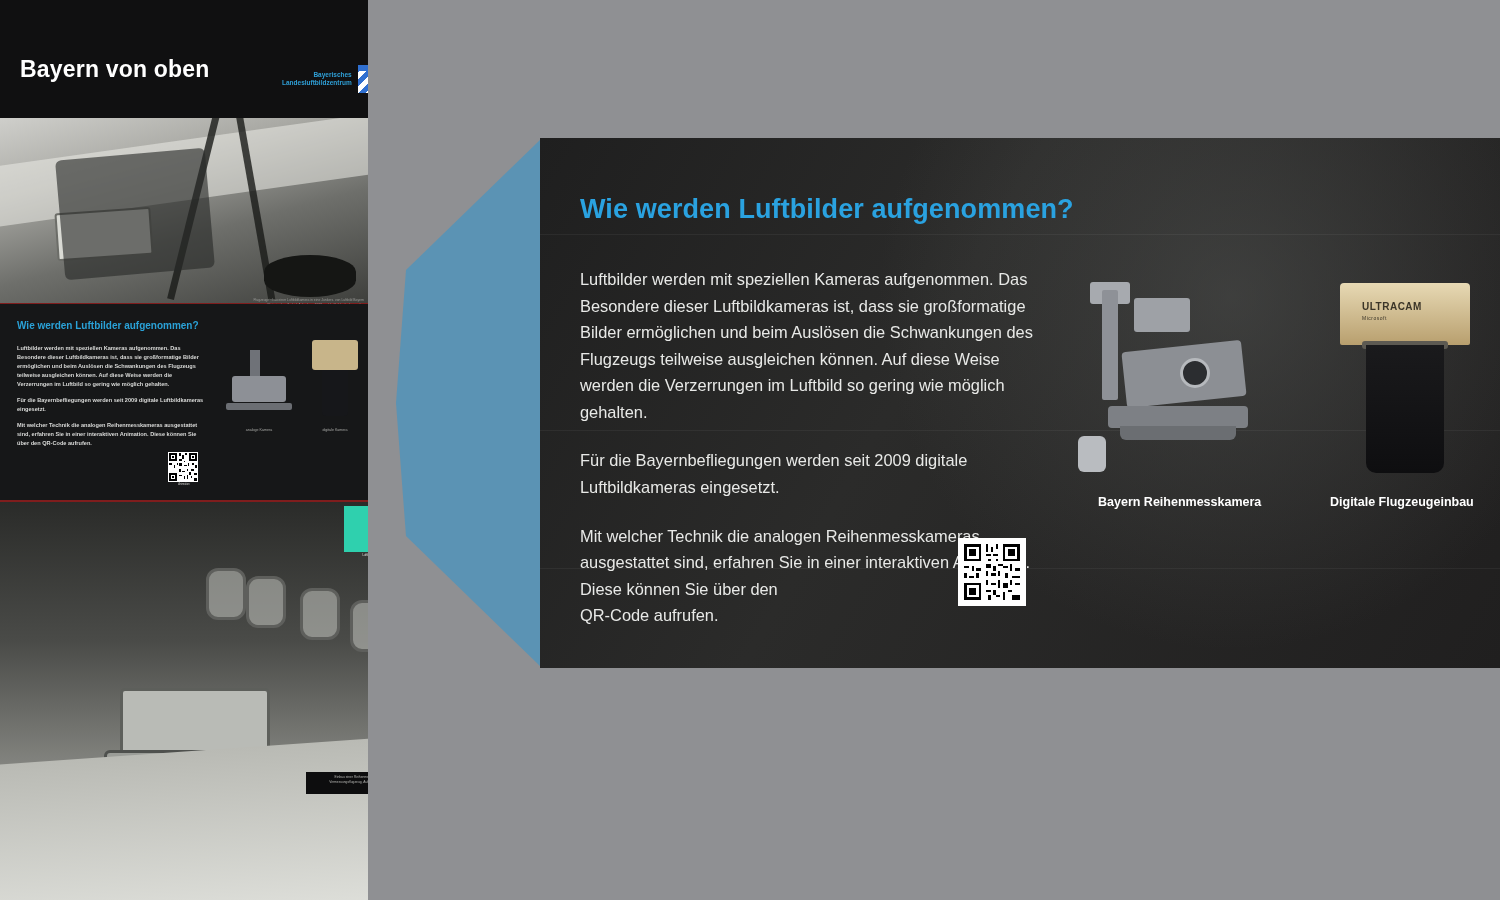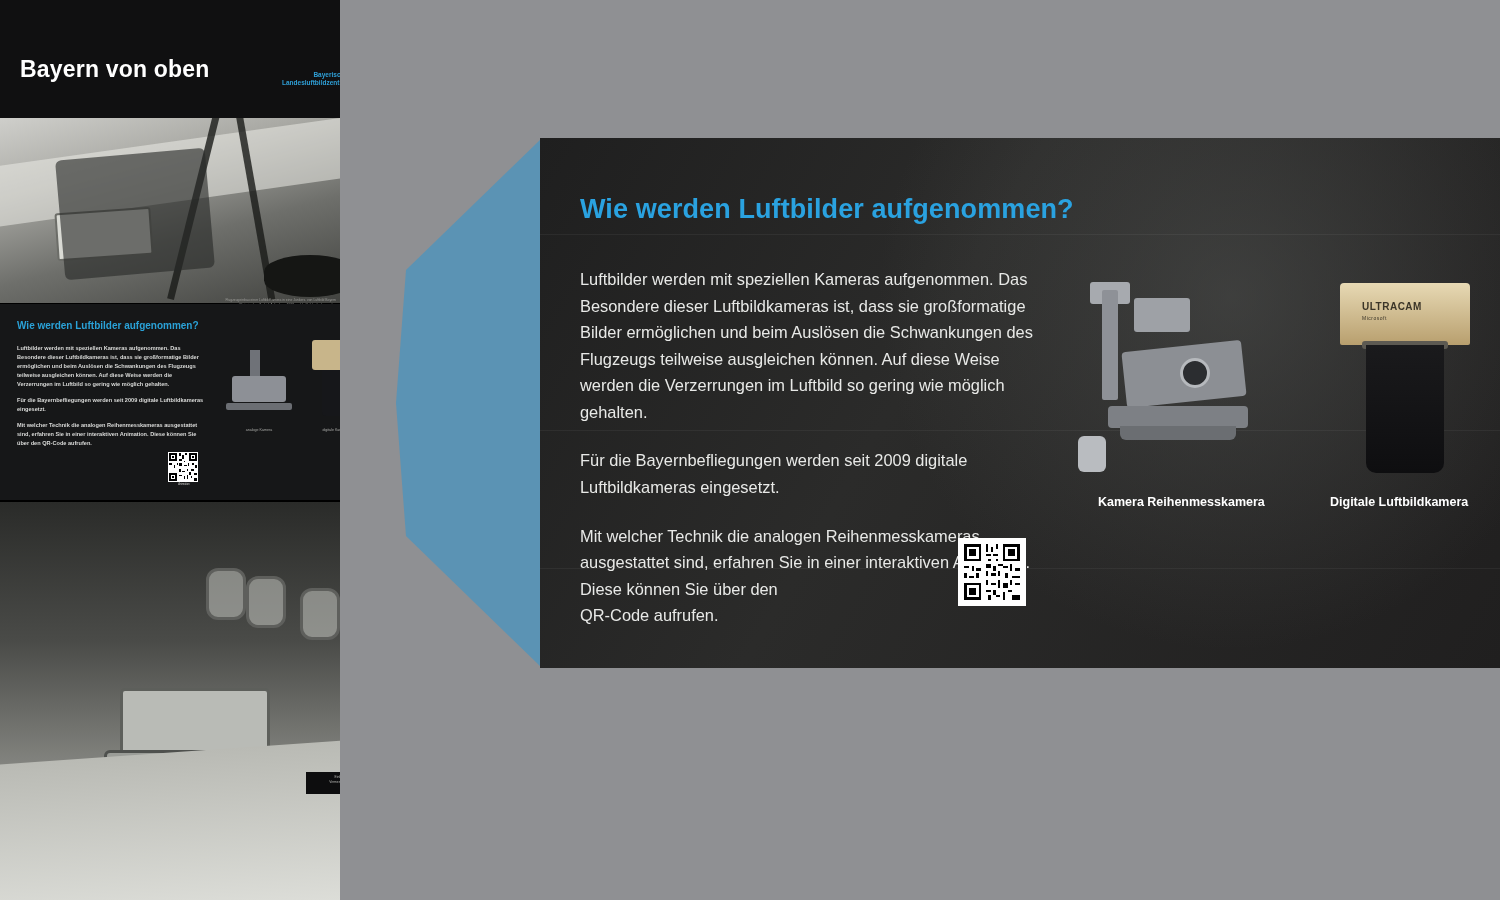--- a/index.html
+++ b/index.html
@@ -6,22 +6,22 @@
   html, body {
     width: 1500px; height: 900px;
     background: #8f9093;
     font-family: "Liberation Sans", sans-serif;
     overflow: hidden;
   }
   #stage { position: relative; width: 1500px; height: 900px; }
 
   
   .poster {
-    position: absolute; left: 0; top: 0; width: 340px; height: 900px;
-    background: #000000; overflow: hidden;
+    position: absolute; left: 0; top: 0; width: 368px; height: 900px;
+    background: #7f1d1d; overflow: hidden;
   }
   .poster-header {
     position: absolute; left: 0; top: 0; width: 396px; height: 118px;
     background: #101011;
   }
   .poster-title {
     position: absolute; left: 20px; top: 56px;
     color: #ffffff; font-size: 23px; font-weight: bold; letter-spacing: .2px;
   }
   .poster-sub {
@@ -358,22 +358,22 @@
 
     <div class="cam-digital">
       <div class="top">
         <div class="brand">ULTRACAM</div>
         <div class="brand" style="top:32px; font-size:5px; font-weight:normal;">Microsoft</div>
       </div>
       <div class="ring"></div>
       <div class="tube"></div>
     </div>
 
-    <div class="cam-label analog">Kamera Reihenmesskamera</div>
-    <div class="cam-label digital">Digitale Luftbildkamera</div>
+    <div class="cam-label analog">Bayern Reihenmesskamera</div>
+    <div class="cam-label digital">Digitale Flugzeugeinbau</div>
 
     <div class="qr-big">
       <svg width="60" height="60" viewBox="0 0 25 25" shape-rendering="crispEdges">
         <rect width="25" height="25" fill="#fff"></rect>
         <g fill="#000">
           <rect x="1" y="1" width="7" height="7"></rect>
             <rect x="2" y="2" width="5" height="5" fill="#fff"></rect>
             <rect x="3" y="3" width="3" height="3"></rect>
           <rect x="17" y="1" width="7" height="7"></rect>
             <rect x="18" y="2" width="5" height="5" fill="#fff"></rect>

